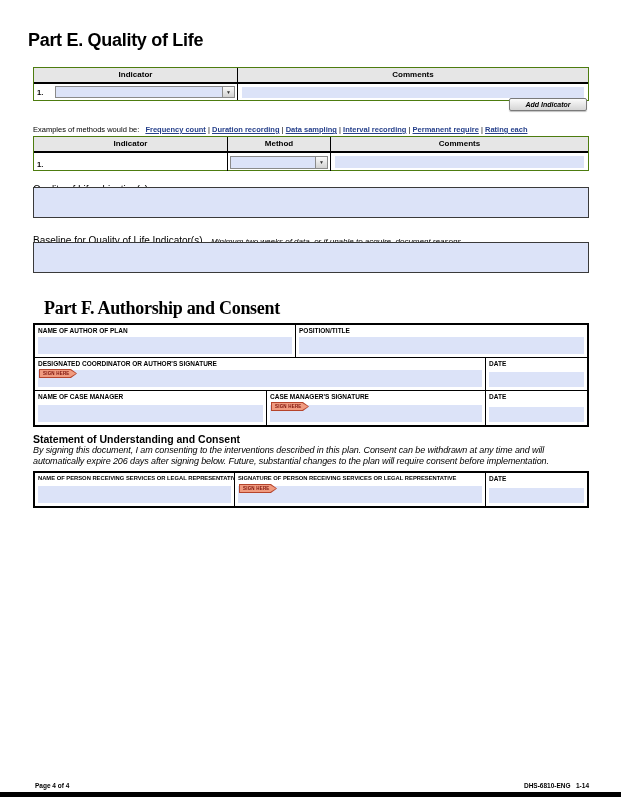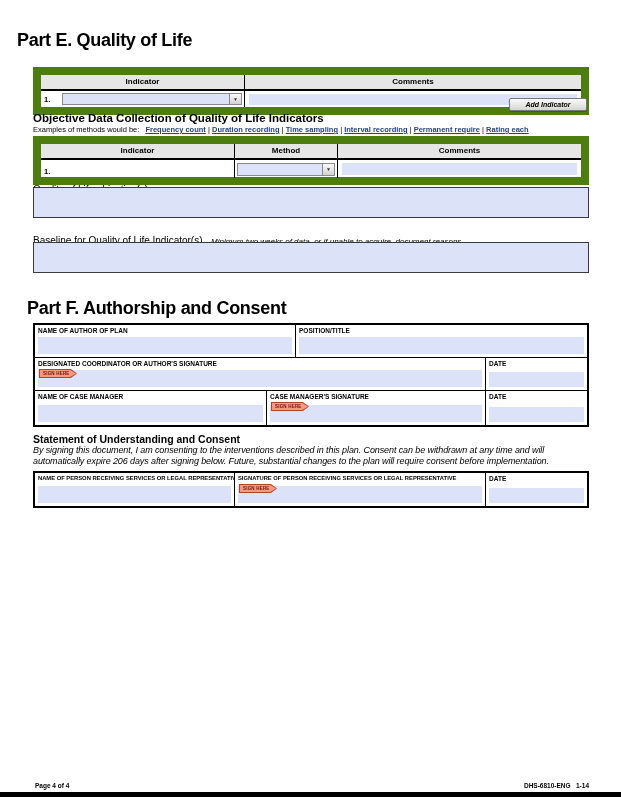--- a/index.html
+++ b/index.html
@@ -9,21 +9,21 @@
 
   .abs { position:absolute; }
 
   .h1 { font-size:18px; font-weight:700; letter-spacing:-0.3px; }
   .h2 { font-size:11.5px; font-weight:700; }
   .h3 { font-size:10.5px; font-weight:700; }
 
   .link-main { color:#1f3864; font-weight:700; font-size:11.5px; text-decoration:underline; cursor:pointer; }
   .note-italic { font-style:italic; font-size:7.5px; color:#000; }
 
-  .tbl { border:8px solid #4d7c0f; }
+  .tbl { border:1px solid #4d7c0f; }
   .tbl-head { display:grid; background:#e6e6e6; border-bottom:2px solid #000; }
   .tbl-head > div { font-size:8px; font-weight:700; text-align:center; padding:2px 0 3px 0; border-right:1px solid #000; }
   .tbl-head > div:last-child { border-right:none; }
   .tbl-row { display:grid; background:#fff; }
   .tbl-row > div { border-right:1px solid #000; position:relative; }
   .tbl-row > div:last-child { border-right:none; }
 
   .rownum { font-size:7.5px; font-weight:700; padding:4px 2px 0 3px; }
 
   .field { background:#dce3f8; }
@@ -62,21 +62,21 @@
   .consent-text { font-style:italic; font-size:9px; line-height:1.22; letter-spacing:-0.1px; }
 
   .footer-text { font-size:6.5px; font-weight:700; }
   .bottom-bar { position:absolute; left:0; top:792px; width:621px; height:5px; background:#000; }
 </style>
 </head>
 <body>
 
 <div class="page">
 
-  <div class="abs h1" style="left:17px; top:30px;">Part E. Quality of Life</div>
+  <div class="abs h1" style="left:28px; top:30px;">Part E. Quality of Life</div>
 
 
   <div class="abs tbl" style="left:33px; top:67px; width:556px;">
     <div class="tbl-head" style="grid-template-columns:204px 1fr;">
       <div>Indicator</div>
       <div>Comments</div>
     </div>
     <div class="tbl-row" style="grid-template-columns:204px 1fr; height:16px;">
       <div style="display:flex; align-items:center;">
         <span class="rownum" style="padding-top:0;">1.</span>
@@ -85,29 +85,28 @@
         </span>
       </div>
       <div style="display:flex; align-items:center;">
         <span class="field" style="flex:1; height:11px; margin:0 4px;"></span>
       </div>
     </div>
   </div>
 
   <div class="abs btn" style="left:509px; top:98px; width:78px; height:13px;">Add Indicator</div>
 
-  <div class="abs h2" style="left:33px; top:112px;">Objective Data Collection of Quality of Life Indicators</div>
 
   <div class="abs methods-line" style="left:33px; top:125px; width:560px; white-space:nowrap;">
     <span>Examples of methods would be:</span>
     <span class="method-link" style="margin-left:4px;">Frequency count</span>
     <span class="sep">|</span>
     <span class="method-link">Duration recording</span>
     <span class="sep">|</span>
-    <span class="method-link">Time sampling</span>
+    <span class="method-link">Data sampling</span>
     <span class="sep">|</span>
     <span class="method-link">Interval recording</span>
     <span class="sep">|</span>
     <span class="method-link">Permanent require</span>
     <span class="sep">|</span>
     <span class="method-link">Rating each</span>
   </div>
 
   <div class="abs tbl" style="left:33px; top:136px; width:556px;">
     <div class="tbl-head" style="grid-template-columns:194px 103px 1fr;">
@@ -132,21 +131,21 @@
 
   <div class="abs lbl-line" style="left:33px; top:176px;">Quality of Life objective(s)</div>
   <div class="abs big-area" style="left:33px; top:187px; width:556px; height:31px;"></div>
 
   <div class="abs" style="left:33px; top:230px; white-space:nowrap;">
     <span class="lbl-line">Baseline for Quality of Life Indicator(s)</span>
     <span class="note-italic" style="font-size:8px; margin-left:4px;">Minimum two weeks of data, or if unable to acquire, document reasons</span>
   </div>
   <div class="abs big-area" style="left:33px; top:242px; width:556px; height:31px;"></div>
 
-  <div class="abs h1" style="left:27px; top:298px;">Part F. Authorship and Consent</div>
+  <div class="abs h1" style="left:44px; top:298px;font-family:Liberation Serif, serif;">Part F. Authorship and Consent</div>
 
   <div class="abs pf-tbl" style="left:33px; top:323px; width:556px;">
 
     <div class="pf-row" style="grid-template-columns:261px 1fr; height:33px;">
       <div class="pf-cell">
         <div class="pf-lbl">NAME OF AUTHOR OF PLAN</div>
         <div class="pf-field"></div>
       </div>
       <div class="pf-cell">
         <div class="pf-lbl">POSITION/TITLE</div>

